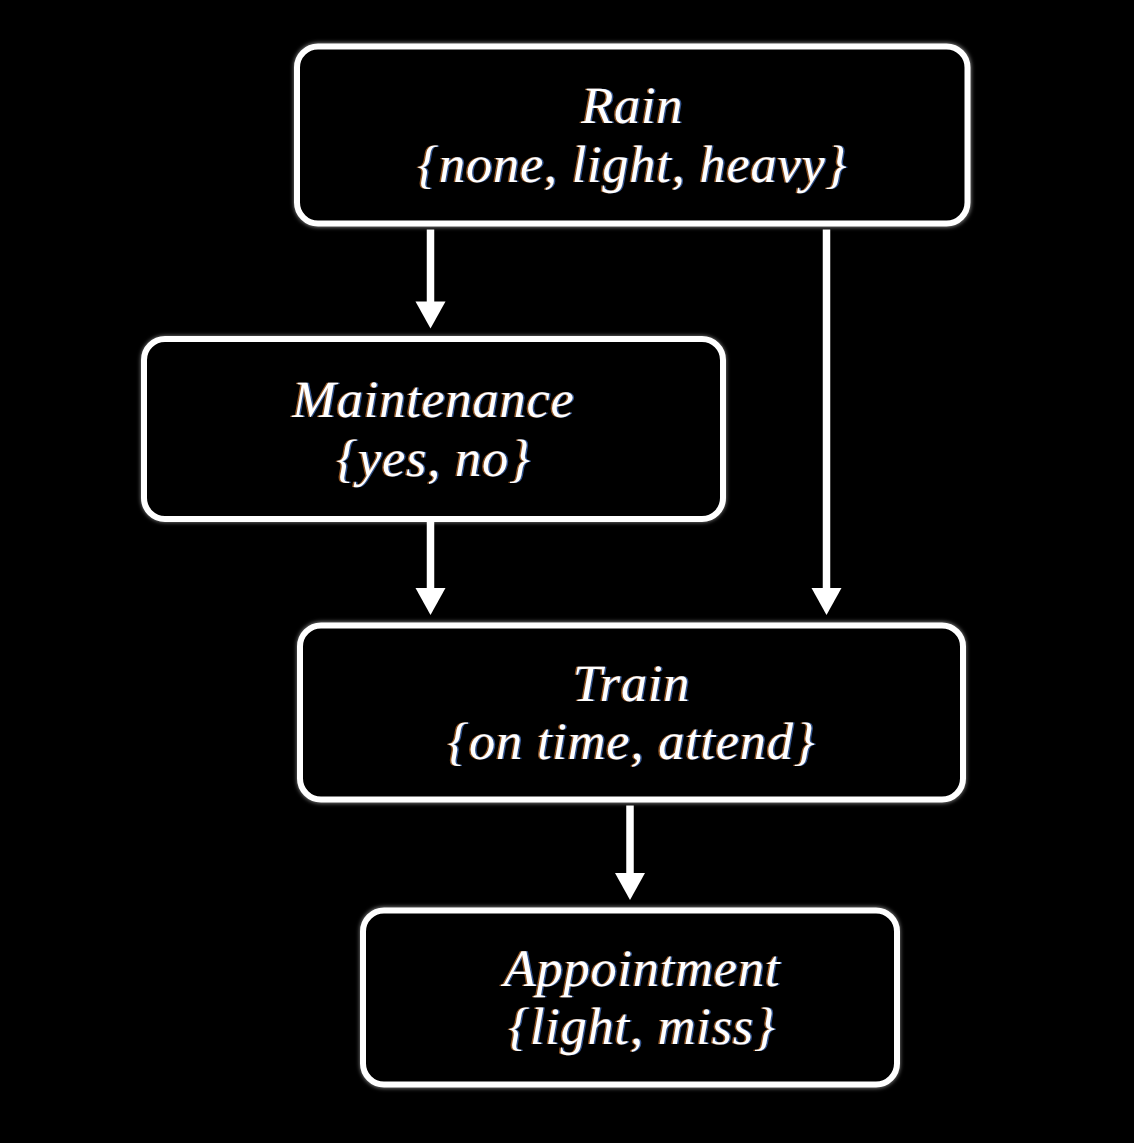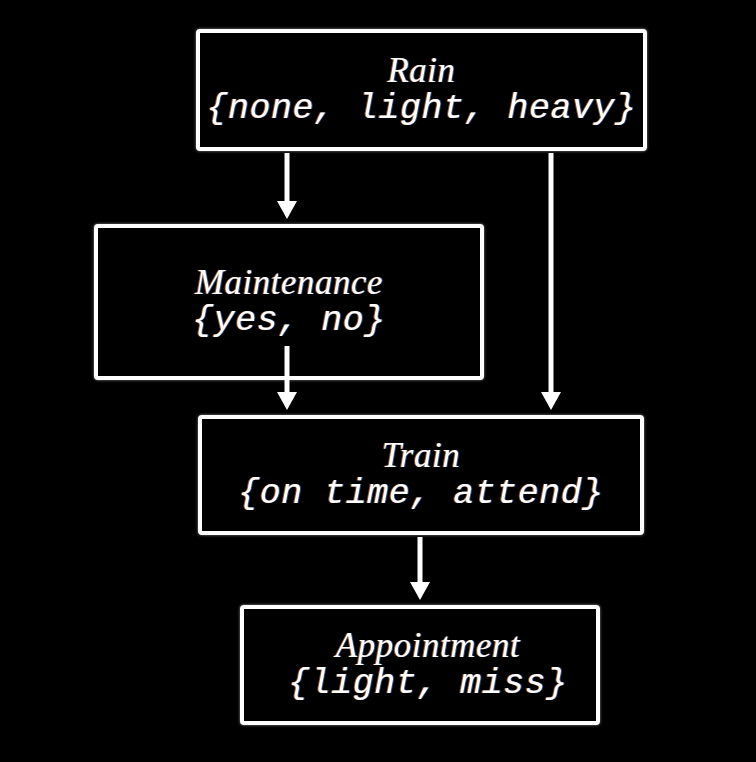--- a/index.html
+++ b/index.html
@@ -12,21 +12,21 @@
     width: 756px;
     height: 762px;
     background: #000000;
     overflow: hidden;
     font-family: "Liberation Serif", "DejaVu Serif", serif;
   }
   .node {
     position: absolute;
     box-sizing: border-box;
     border: 4px solid #ffffff;
-    border-radius: 4px;
+    border-radius: 16px;
     background: #000000;
     display: flex;
     flex-direction: column;
     align-items: center;
     justify-content: center;
     color: #ffffff;
     font-style: italic;
     line-height: 1.12;
     text-align: center;
     box-shadow: 0 0 3px rgba(255,255,255,0.55);
@@ -35,24 +35,23 @@
     display: block;
     font-size: 35px;
     letter-spacing: 0.5px;
     text-shadow: -1px 0 rgba(255,150,60,0.55), 1px 0 rgba(90,150,255,0.55);
   }
   .node .vals {
     display: block;
     font-size: 35px;
     letter-spacing: 0.5px;
     text-shadow: -1px 0 rgba(255,150,60,0.55), 1px 0 rgba(90,150,255,0.55);
-    font-family: Liberation Mono, monospace;
   }
   #node-rain   { left: 196px; top: 29px;  width: 451px; height: 122px; }
-  #node-maint  { left: 94px;  top: 224px; width: 390px; height: 156px; }
+  #node-maint  { left: 94px;  top: 224px; width: 390px; height: 124px; }
   #node-train  { left: 198px; top: 415px; width: 446px; height: 120px; align-items: center; }
   #node-appt   { left: 240px; top: 605px; width: 360px; height: 120px; padding-left: 16px; }
 
   .edge {
     position: absolute;
     overflow: visible;
   }
   .edge line {
     stroke: #ffffff;
     stroke-width: 5;

